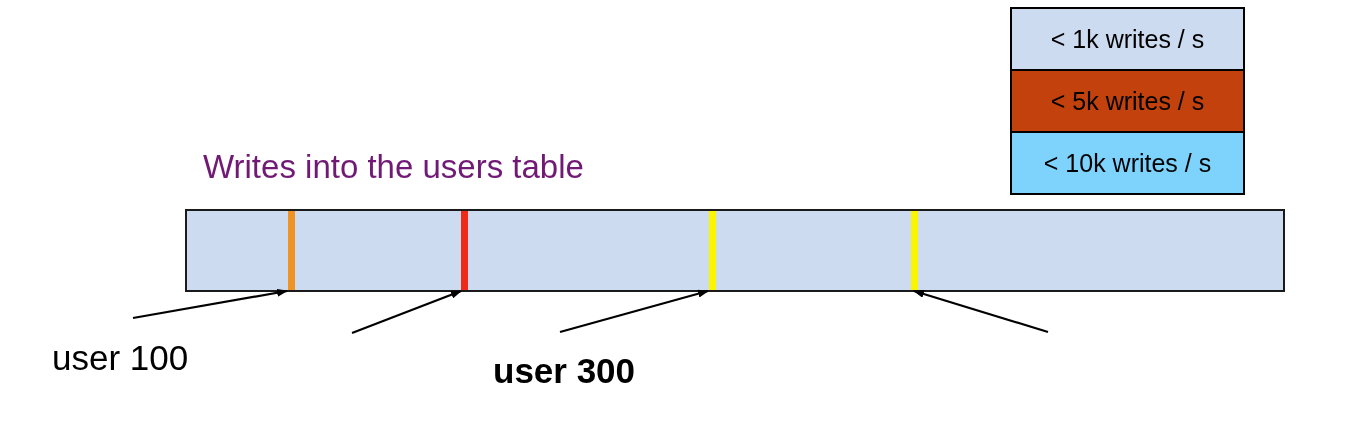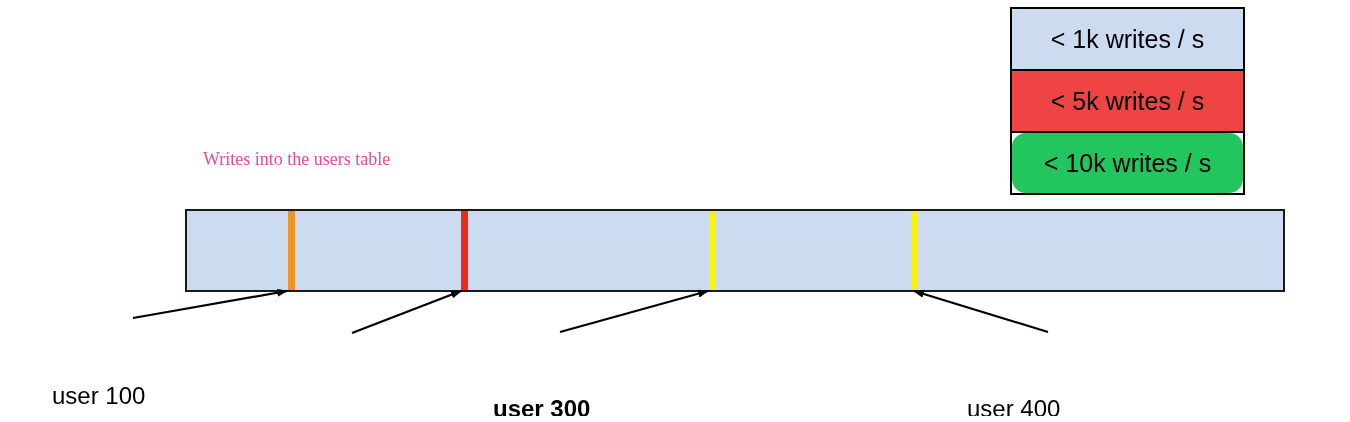--- a/index.html
+++ b/index.html
@@ -48,25 +48,24 @@
     line-height: 1;
     white-space: nowrap;
     letter-spacing: 0px;
   }
 
   
   #bar-title {
     position: absolute;
     left: 203px;
     top: 150px;
-    font-size: 18px;
-    color: #ec4899;
+    font-size: 33px;
+    color: #701a75;
     white-space: nowrap;
     line-height: 1;
-    font-family: Liberation Serif, serif;
   }
 
   
   #bar {
     position: absolute;
     left: 185px;
     top: 209px;
     width: 1100px;
     height: 83px;
     border: 2px solid #1a1a1a;
@@ -84,40 +83,39 @@
   #overlay-svg {
     position: absolute;
     left: 0;
     top: 0;
     width: 1350px;
     height: 422px;
     pointer-events: none;
   }
   .callout-label {
     position: absolute;
-    font-size: 24px;
+    font-size: 35px;
     color: #000000;
     white-space: nowrap;
     line-height: 1;
-    margin-top: 44px;
   }
 </style>
 </head>
 <body>
 
 <div id="canvas">
 
   <div id="legend">
     <div class="legend-row" style="background: rgb(204, 219, 240);">
       <span class="legend-label">&lt; 1k writes / s</span>
     </div>
-    <div class="legend-row" style="background: #ef4444;">
+    <div class="legend-row" style="background: #c2410c;">
       <span class="legend-label">&lt; 5k writes / s</span>
     </div>
-    <div class="legend-row" style="background: #22c55e; border-radius: 14px;">
+    <div class="legend-row" style="background: #7dd3fc;">
       <span class="legend-label">&lt; 10k writes / s</span>
     </div>
   </div>
 
   <div id="bar-title">Writes into the users table</div>
 
   <div id="bar" style="background: rgb(204, 219, 240); border-color: rgb(26, 26, 26);">
     <div class="stripe" style="left: 101px; background: rgb(238, 147, 36);"></div>
     <div class="stripe" style="left: 274px; background: rgb(238, 43, 24);"></div>
     <div class="stripe" style="left: 522px; background: rgb(251, 245, 0);"></div>
@@ -133,15 +131,14 @@
     <g id="arrow-group">
         <line x1="133" y1="318" x2="287" y2="291" stroke="#000000" stroke-width="2.2" marker-end="url(#arrowhead)"></line>
         <line x1="352" y1="333" x2="461" y2="291" stroke="#000000" stroke-width="2.2" marker-end="url(#arrowhead)"></line>
         <line x1="560" y1="332" x2="708" y2="291" stroke="#000000" stroke-width="2.2" marker-end="url(#arrowhead)"></line>
         <line x1="1048" y1="332" x2="914" y2="291" stroke="#000000" stroke-width="2.2" marker-end="url(#arrowhead)"></line>
       </g>
   </svg>
 
   <div class="callout-label" style="left: 52px; top: 340px;">user 100</div>
   <div class="callout-label" style="left: 493px; top: 353px; font-weight: bold;">user 300</div>
-  <div class="callout-label" style="left: 967px; top: 353px;">user 400</div>
 
 </div>
 
 </body></html>

